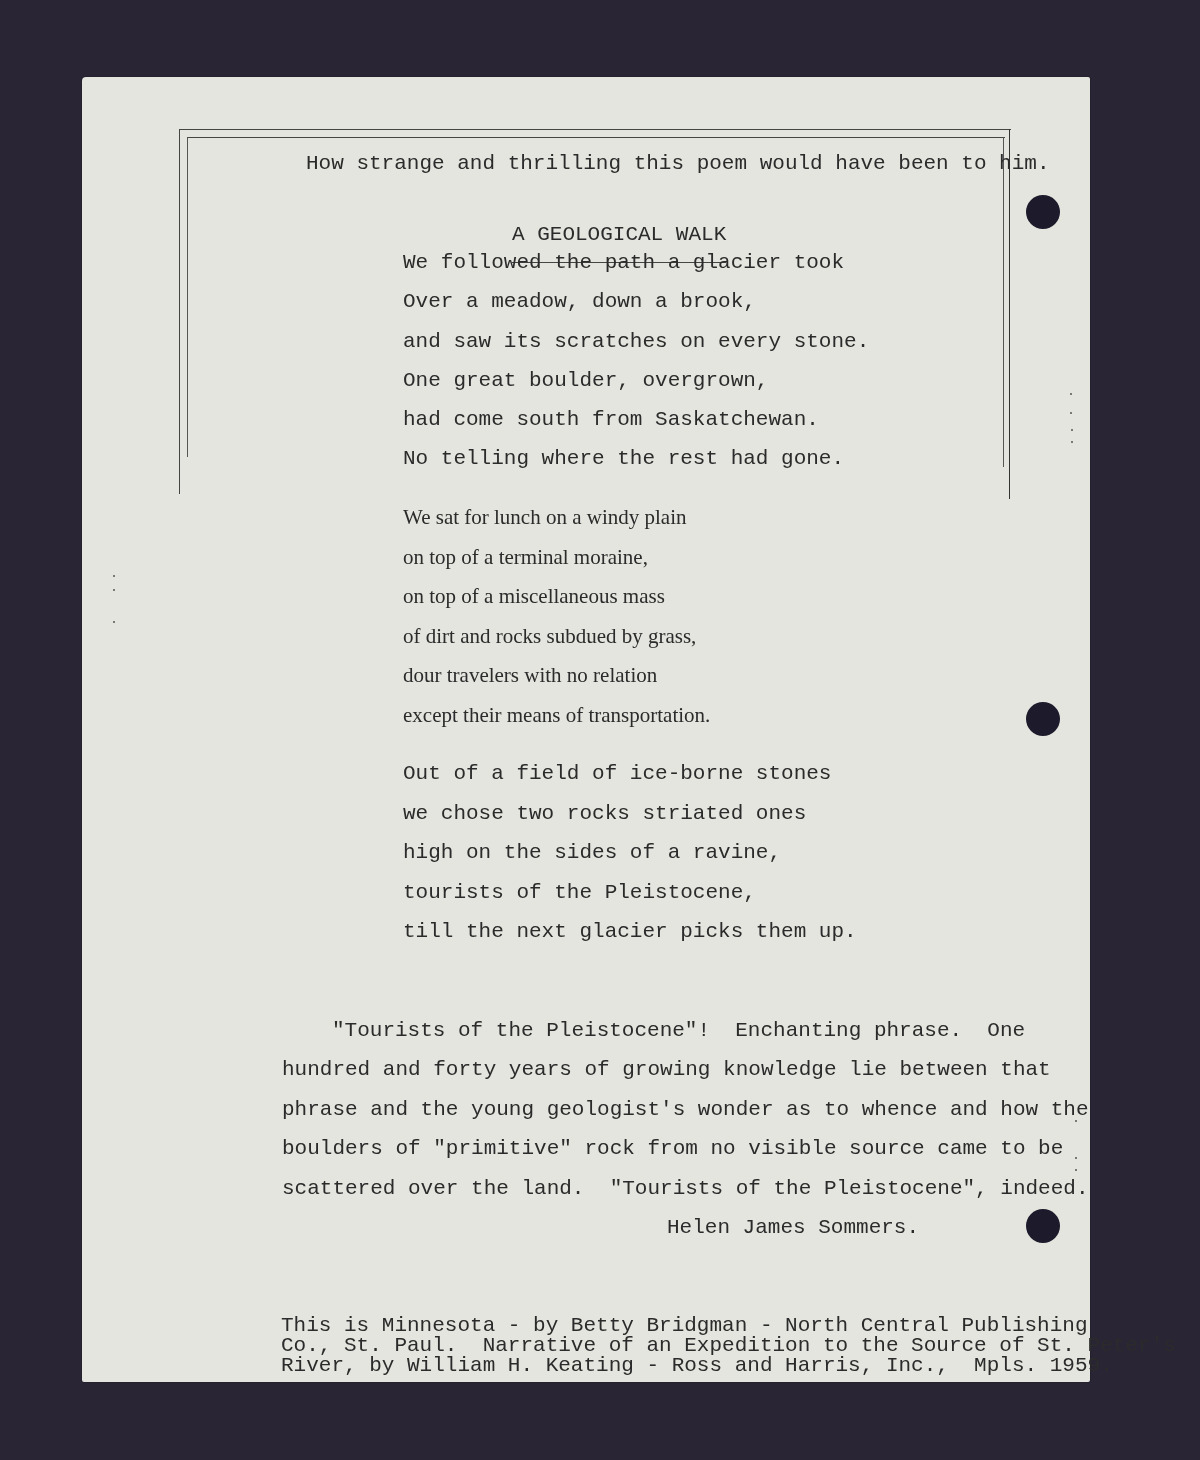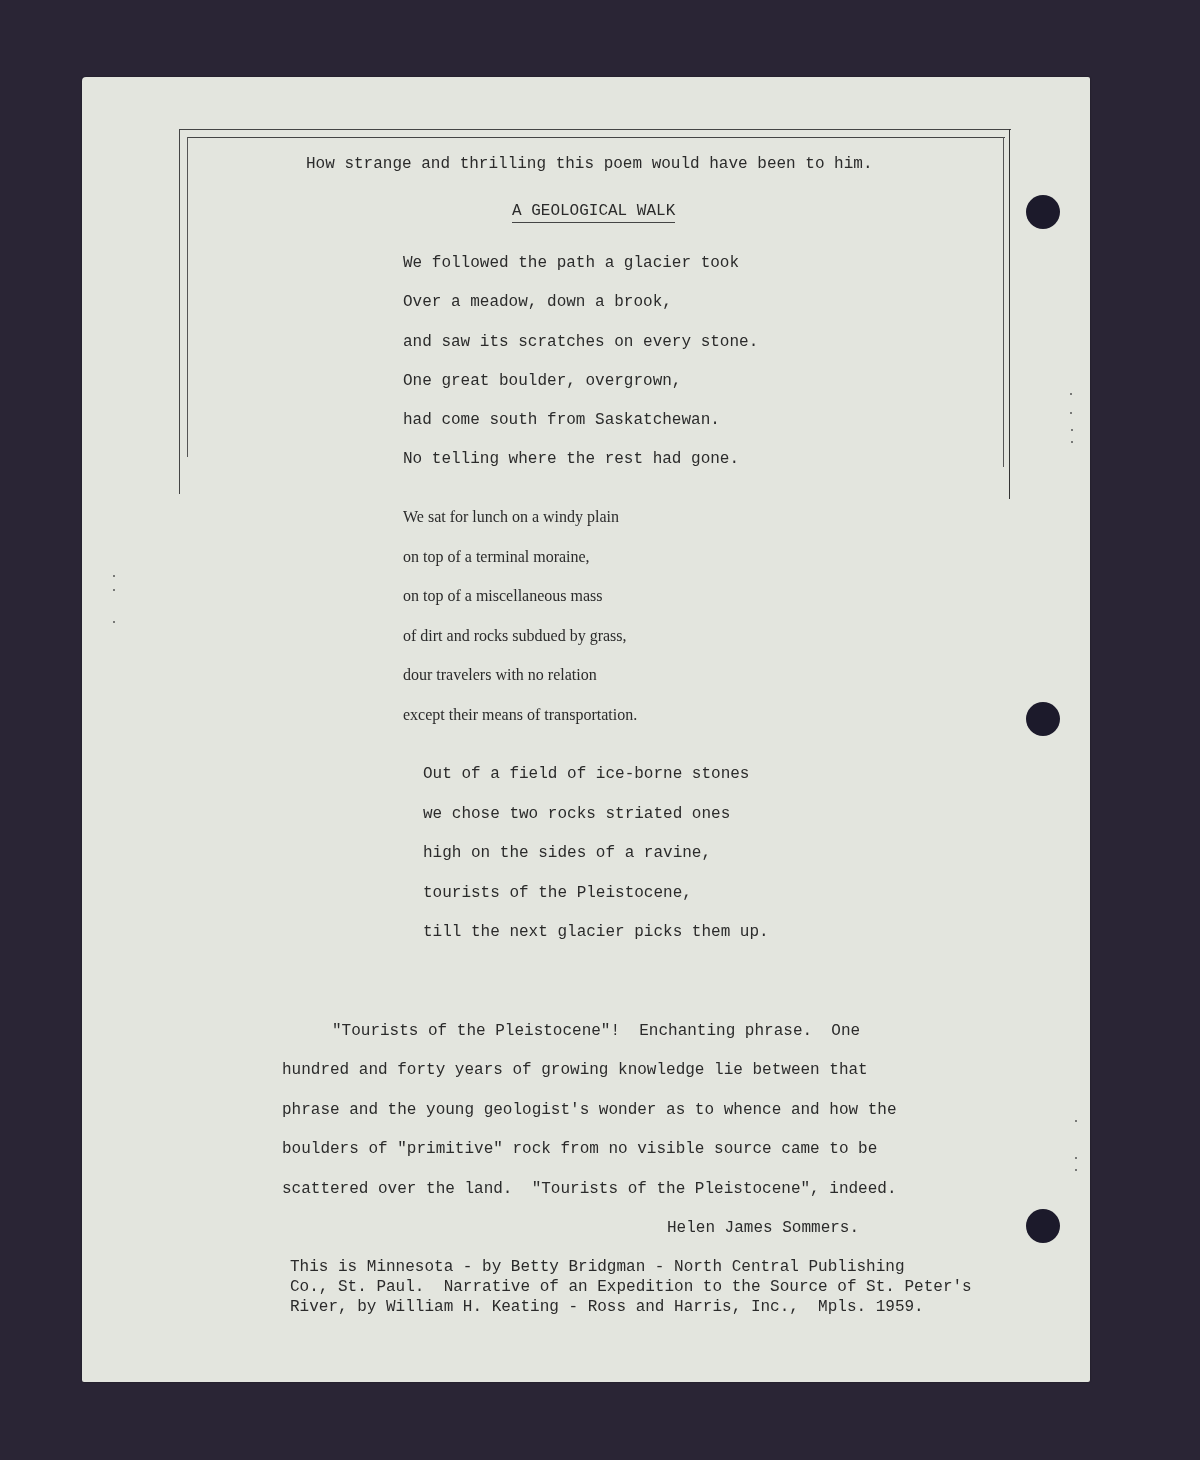--- a/index.html
+++ b/index.html
@@ -48,43 +48,43 @@
       position: absolute;
       width: 34px; height: 34px;
       border-radius: 50%;
       background: #1c1a2b;
     }
     .speck {
       position: absolute; width: 2px; height: 2px; background: #555; border-radius: 50%;
     }
     .text-line {
       position: absolute;
-      font-size: 16px;
+      font-size: 21px;
       white-space: pre;
       letter-spacing: 0px;
       line-height: 20px;
     }
     .intro { left: 224px; top: 77px; }
     .poem-title {
-      left: 430px; top: 124px;
+      left: 430px; top: 148px;
       border-bottom: 1.5px solid #444;
-      padding-bottom: 1px;
+      padding-bottom: 17px;
     }
     .stanza { position: absolute; left: 321px; }
     .stanza .text-line { position: static; display: block; height: 39.3px; line-height: 20px; }
     .stanza1 { top: 176px; }
     .stanza2 { top: 430px; }
     .stanza2 .text-line { height: 39.6px; font-family: Liberation Serif, serif; }
     .stanza3 { top: 687px; }
-    .stanza3 .text-line { height: 39.6px; margin-left: 20px; }
+    .stanza3 .text-line { height: 39.6px; }
     .prose { position: absolute; left: 200px; top: 944px; }
     .prose .text-line { position: static; display: block; height: 39.4px; }
     .prose .indent { padding-left: 50px; }
     .signature { left: 585px; top: 1141px; }
-    .refs { position: absolute; left: 199px; top: 1180px; margin-left: 9px; }
+    .refs { position: absolute; left: 199px; top: 1239px; }
     .refs .text-line { position: static; display: block; height: 20px; line-height: 20px; }
   </style>
 </head>
 <body>
 
 <div class="page">
 
   <div class="frame-outer-top"></div>
   <div class="frame-inner-top"></div>
   <div class="frame-left-outer"></div>

